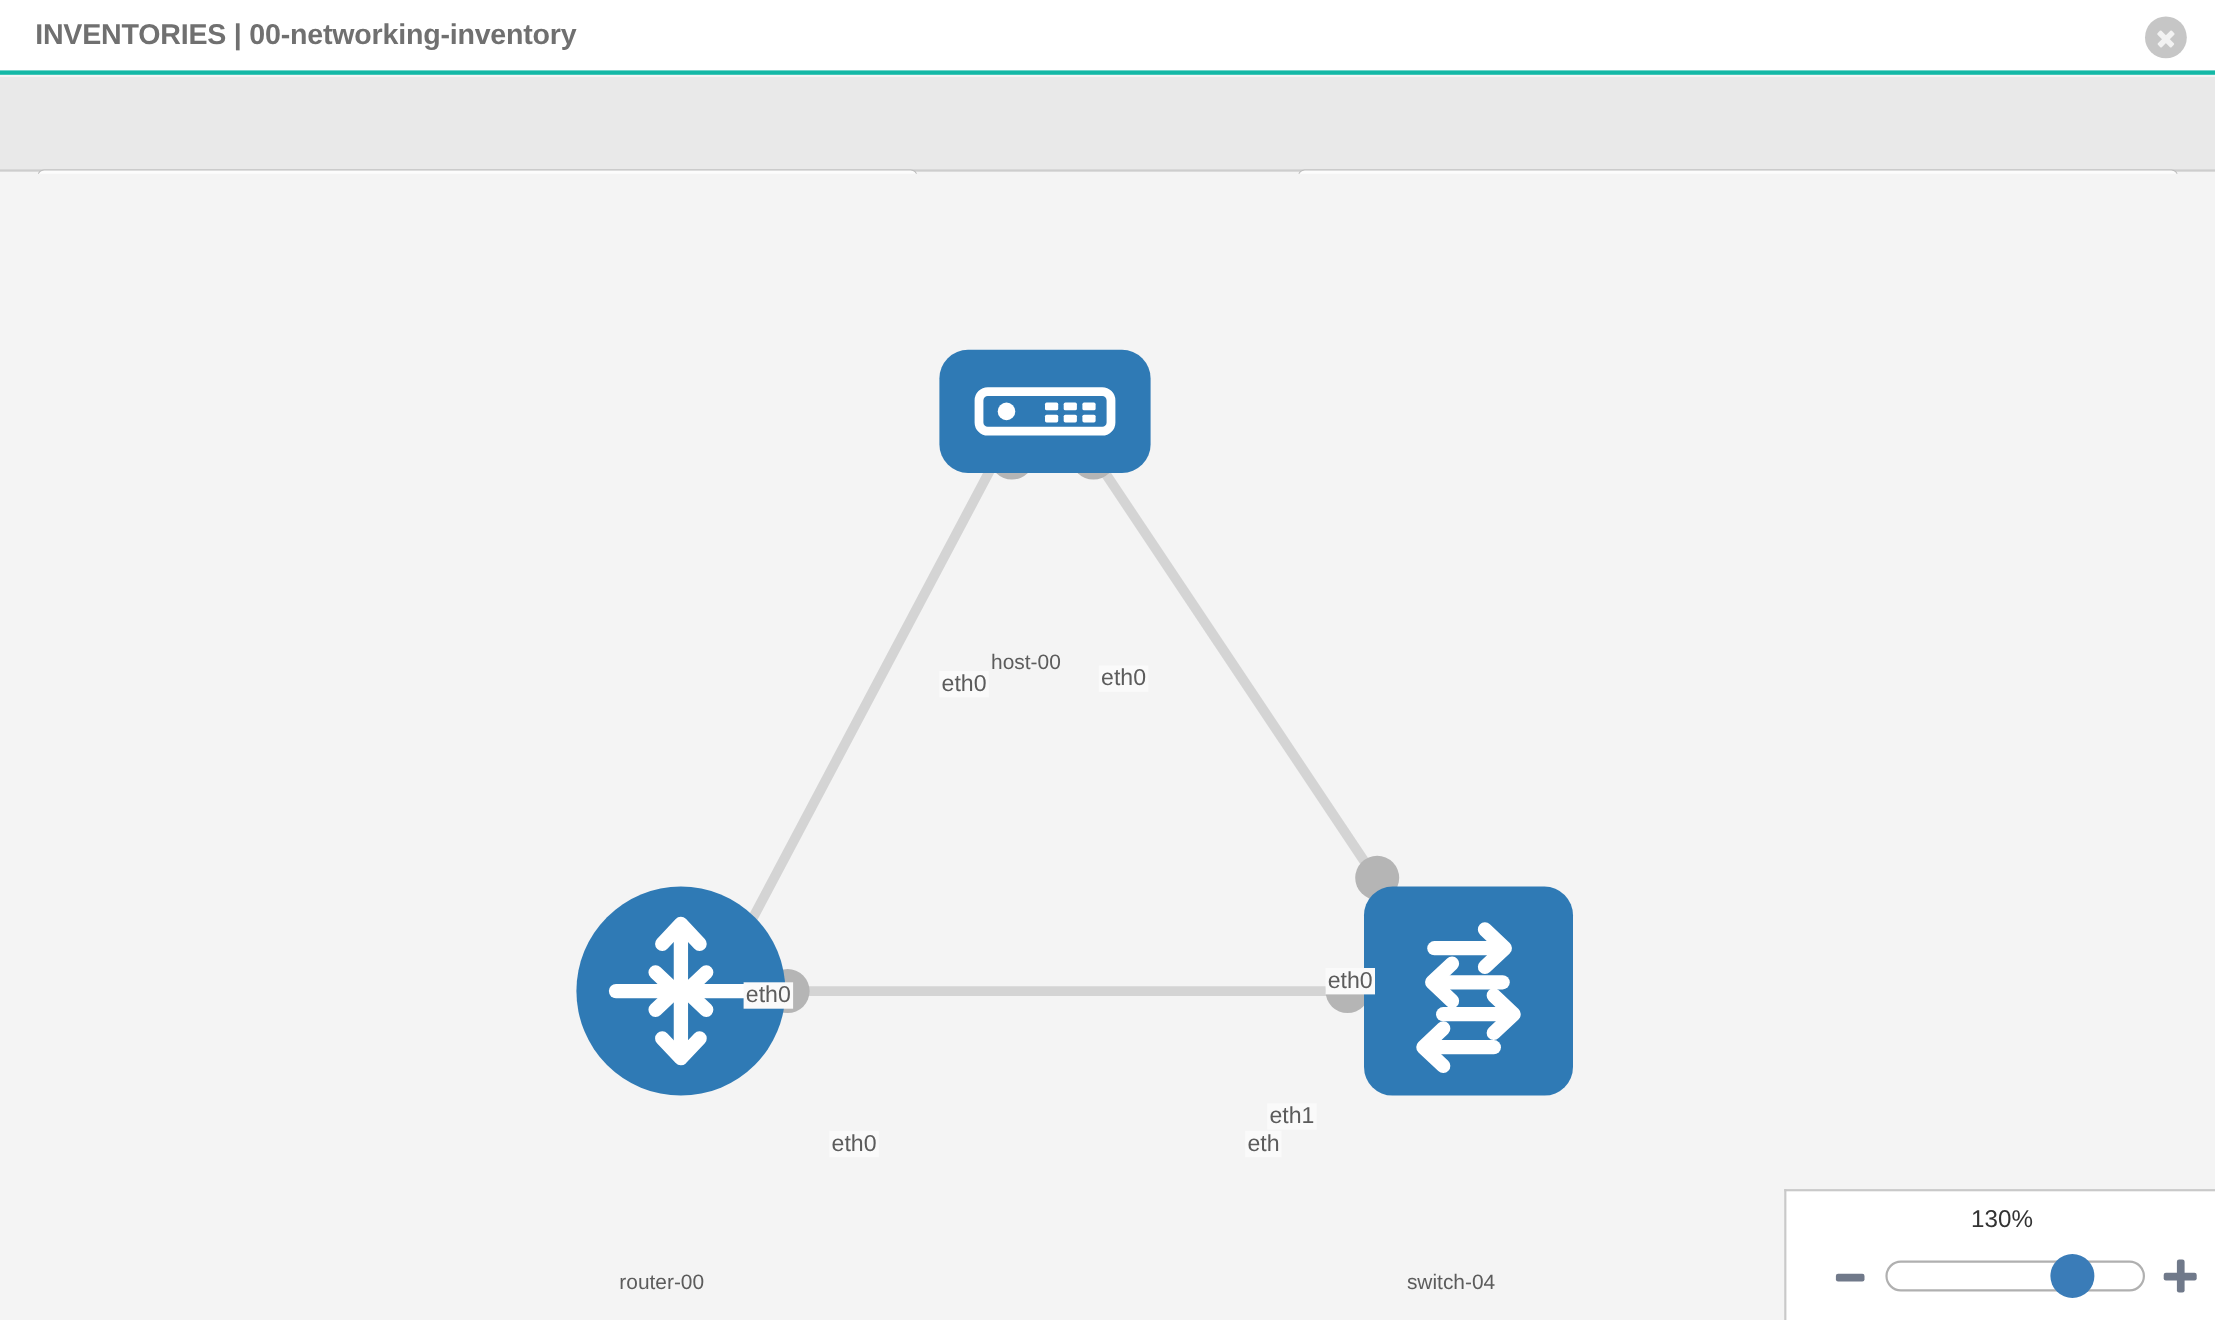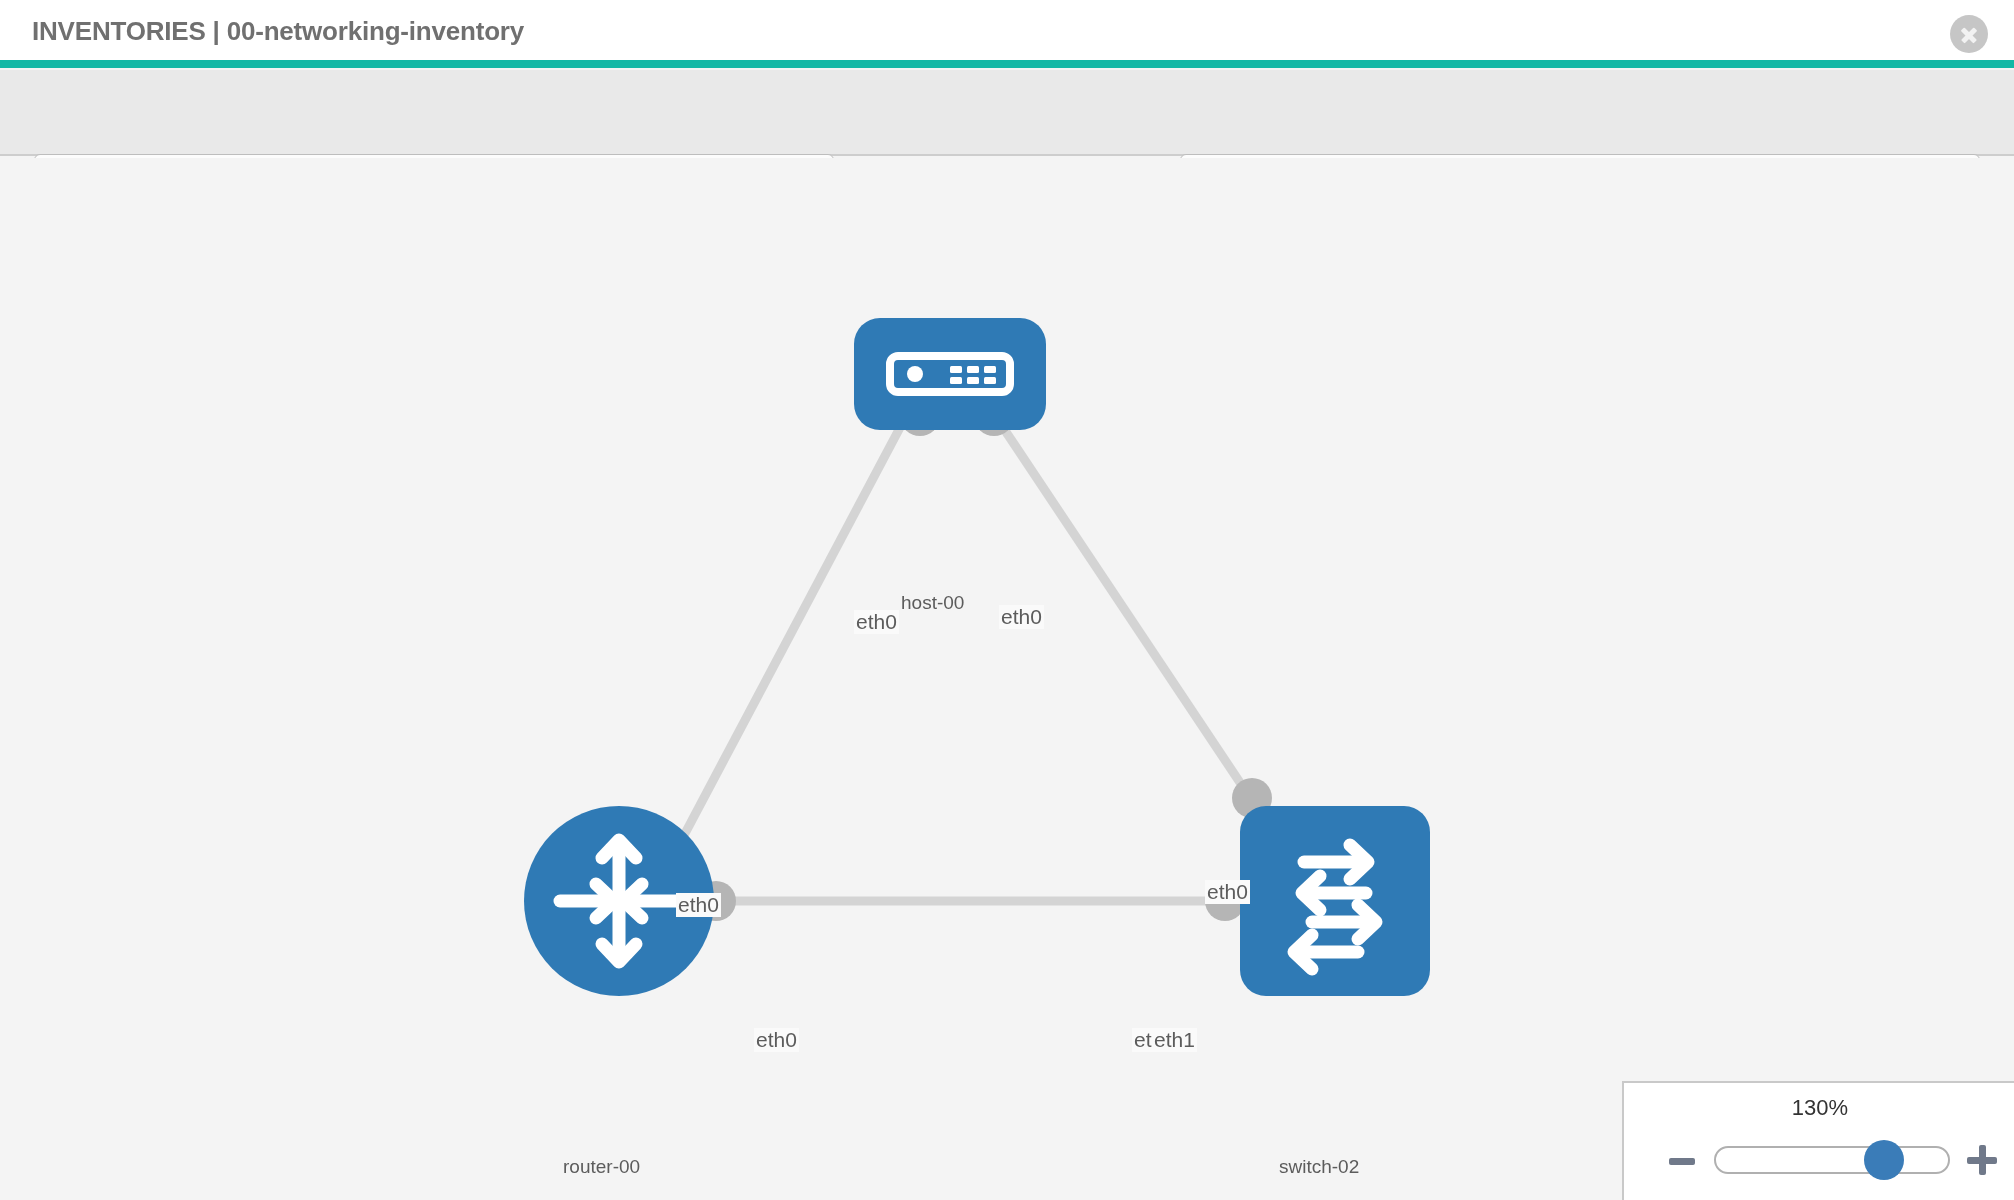--- a/index.html
+++ b/index.html
@@ -8,21 +8,21 @@
     overflow: hidden;
     background: #f4f4f4;
     font-family: "Liberation Sans", sans-serif;
   }
 
   
   .header {
     position: absolute; left: 0; top: 0;
     width: 2014px; height: 68px;
     background: #ffffff;
-    border-bottom: 8px solid #14b8a6;
+    border-bottom: 4px solid #14b8a6;
   }
   .page-title {
     position: absolute; left: 32px; top: 16px;
     font-size: 26px; font-weight: bold;
     color: #707070;
     letter-spacing: -0.2px;
     white-space: nowrap;
   }
   .close-btn {
     position: absolute; right: 26px; top: 15px;
@@ -275,24 +275,24 @@
 
   <div class="iface-label" style="left:822px;  top:452px;">eth0</div>
   <div class="node-label" style="left:867px;  top:434px;">host-00</div>
   <div class="iface-label" style="left:967px;  top:447px;">eth0</div>
 
   <div class="iface-label" style="left:644px;  top:735px;">eth0</div>
   <div class="iface-label" style="left:1173px; top:722px;">eth0</div>
 
   <div class="iface-label" style="left:722px;  top:870px;">eth0</div>
   <div class="iface-label" style="left:1100px; top:870px;">eth</div>
-  <div class="iface-label" style="left:1120px; top:870px;">eth1</div>
+  <div class="iface-label" style="left:1120px; top:845px;">eth1</div>
 
   <div class="node-label" style="left:529px;  top:998px;">router-00</div>
-  <div class="node-label" style="left:1245px; top:998px;">switch-02</div>
+  <div class="node-label" style="left:1245px; top:998px;">switch-04</div>
 
 </div>
 
 <div class="zoom-panel">
   <div class="zoom-value">130%</div>
   <div class="zoom-minus"></div>
   <div class="zoom-track"></div>
   <div class="zoom-thumb"></div>
   <div class="zoom-plus"></div>
 </div>

